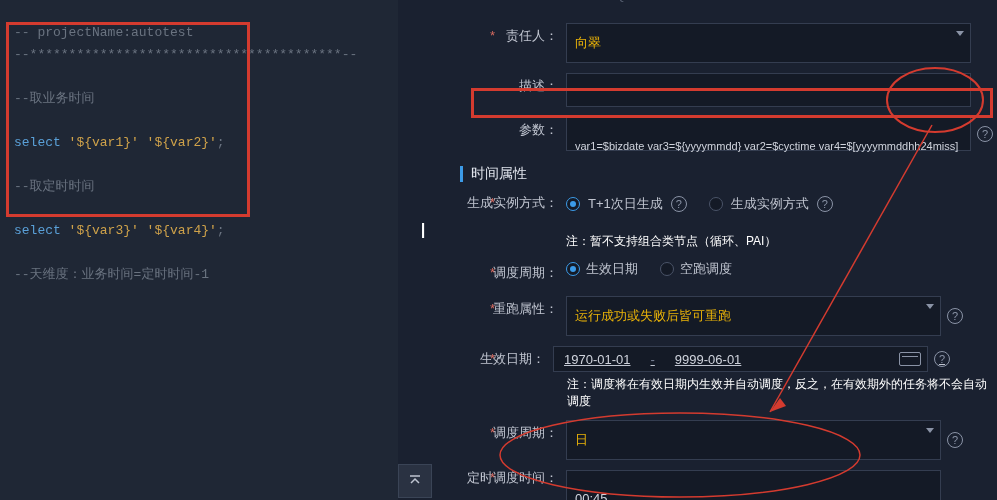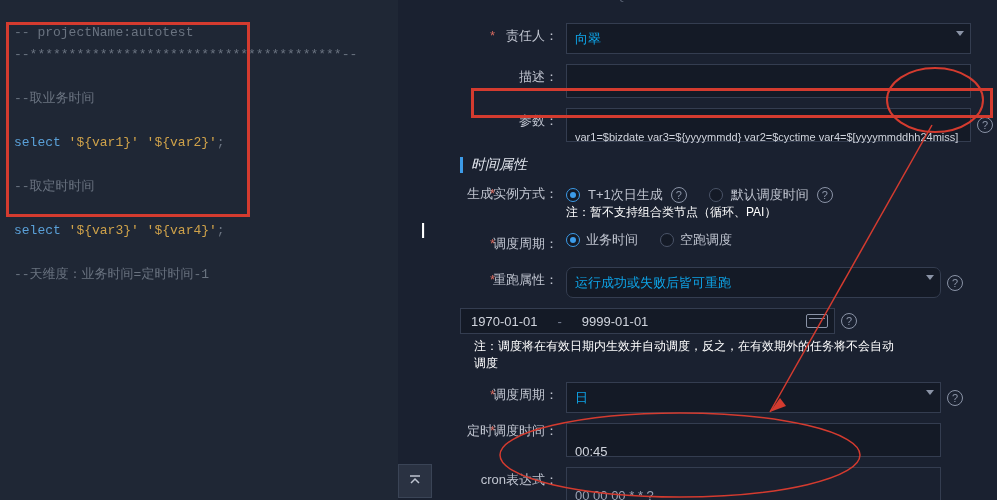--- a/index.html
+++ b/index.html
@@ -66,22 +66,22 @@
     border: 1px solid #343d50;
     color: #d0d4dd;
     height: 26px; line-height: 24px;
     padding: 16px 8px;
     font-size: 13px;
   }
   .input.wide { width: 405px; }
   .select {
     background: #141a26;
     border: 1px solid #343d50;
-    color: #0ea5e9;
-    height: 31px; line-height: 24px;
+    color: #eab308;
+    height: 40px; line-height: 24px;
     padding: 0 20px 0 8px;
     position: relative;
     display: inline-flex; align-items: center;
   }
   .select .chev {
     position: absolute; right: 6px; top: 7px;
     width: 0; height: 0;
     border-left: 4px solid transparent;
     border-right: 4px solid transparent;
     border-top: 5px solid #8a93a6;
@@ -107,21 +107,20 @@
   .checkbox {
     width: 14px; height: 14px;
     border: 1px solid #4a5468;
     background: #141a26;
     display: inline-block;
   }
   .note { color: #ffffff; font-size: 12px; }
   .section-head {
     display: flex; align-items: center;
     margin: 14px 0 12px 0;
-    font-style: italic;
   }
   .section-head .bar {
     width: 3px; height: 16px; background: #3c9be8; margin-right: 8px;
   }
   .section-head .txt { color: #e0e4ec; font-size: 14px; }
   .date-pair {
     display: flex; align-items: center;
     background: #141a26; border: 1px solid #343d50;
     height: 26px; padding: 0 26px 0 0;
     position: relative;
@@ -205,63 +204,64 @@
     </div>
   </div>
 
   <div class="section-head">
     <span class="bar"></span>
     <span class="txt">时间属性</span>
   </div>
 
   <div class="form-row">
     <div class="lbl req" style="line-height:16px;">生成实例方式：</div>
-    <div class="val" style="flex-direction:column; align-items:flex-start; gap:0;">
+    <div class="val" style="flex-direction:column; align-items:flex-start; gap:20px;">
       <div style="display:flex; align-items:center; gap:8px;">
         <span class="radio on"></span>
         <span>T+1次日生成</span>
         <span class="help">?</span>
         <span style="width:6px;"></span>
         <span class="radio"></span>
-        <span>默认调度时间</span>
+        <span>生成实例方式</span>
         <span class="help">?</span>
       </div>
       <div class="note">注：暂不支持组合类节点（循环、PAI）</div>
     </div>
   </div>
 
   <div class="form-row">
     <div class="lbl req">调度周期：</div>
     <div class="val">
       <span class="radio on"></span>
-      <span>业务时间</span>
+      <span>生效日期</span>
       <span style="width:10px;"></span>
       <span class="radio"></span>
       <span>空跑调度</span>
     </div>
   </div>
 
   <div class="form-row">
     <div class="lbl req">重跑属性：</div>
     <div class="val">
-      <div class="select" style="width:375px;border-radius:7px;">
+      <div class="select" style="width:375px;">
         <span>运行成功或失败后皆可重跑</span>
         <span class="chev"></span>
       </div>
       <span class="help">?</span>
     </div>
   </div>
 
   <div class="form-row">
+    <div class="lbl req">生效日期：</div>
     <div class="val" style="flex-direction:column; align-items:flex-start; gap:4px;">
-      <div style="display:flex; align-items:center; gap:6px;">
+      <div style="display:flex; align-items:center; gap:6px;text-decoration:underline;">
         <div class="date-pair">
           <span>1970-01-01</span>
           <span class="dash">-</span>
-          <span>9999-01-01</span>
+          <span>9999-06-01</span>
           <span class="cal"></span>
         </div>
         <span class="help">?</span>
       </div>
       <div class="note" style="width:430px;margin-left:14px;">注：调度将在有效日期内生效并自动调度，反之，在有效期外的任务将不会自动调度</div>
     </div>
   </div>
 
 
   <div class="form-row">

